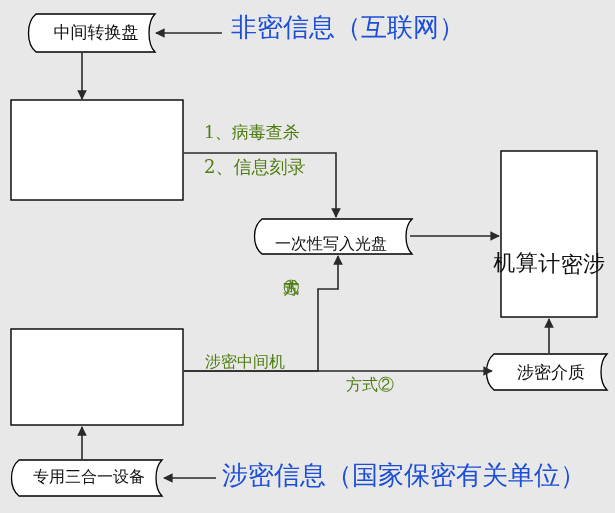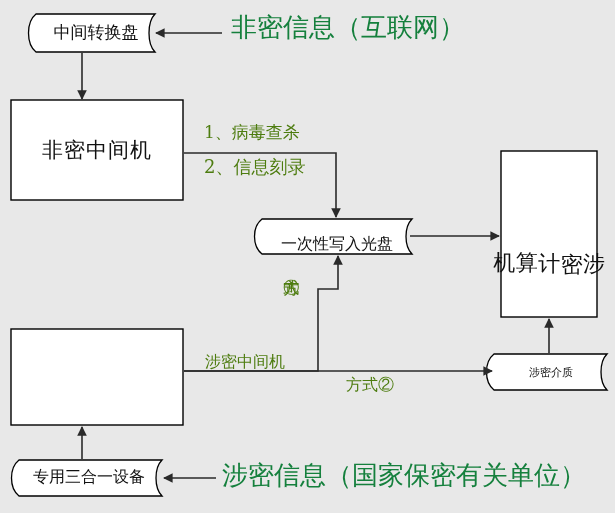--- a/index.html
+++ b/index.html
@@ -43,32 +43,32 @@
     white-space: pre;
     font-family: "DejaVu Serif", "Liberation Serif", serif;
   }
   .vertical-label {
     writing-mode: vertical-rl;
     text-orientation: upright;
     line-height: 1.02;
   }
   .ext-label {
     position: absolute;
-    color: #15803d;
+    color: #1d4ed8;
     white-space: pre;
     font-family: "DejaVu Serif", "Liberation Serif", serif;
   }
 
   
   #lbl-zhuanhuanpan   { left: 36px;  top: 14px;  width: 120px; height: 36px; font-size: 17px; }
   #lbl-feimi-box      { left: 11px;  top: 100px; width: 172px; height: 100px; font-size: 21px; letter-spacing: 1px; }
-  #lbl-guangpan       { left: 262px; top: 219px; width: 150px; height: 50px; font-size: 16px; }
+  #lbl-guangpan       { left: 256px; top: 219px; width: 150px; height: 50px; font-size: 16px; }
   #lbl-shemi-computer { left: 501px; top: 151px; width: 96px;  height: 166px; font-size: 22px; }
   #lbl-shemi-box      { left: 11px;  top: 329px; width: 172px; height: 96px;  font-size: 21px; letter-spacing: 1px; }
-  #lbl-shemi-jiezhi   { left: 503px; top: 354px; width: 96px;  height: 36px;  font-size: 11px; }
+  #lbl-shemi-jiezhi   { left: 503px; top: 354px; width: 96px;  height: 36px;  font-size: 17px; }
   #lbl-sanheyi        { left: 19px;  top: 460px; width: 140px; height: 34px;  font-size: 16px; }
 
   
   #lbl-bingdu-1 { left: 204px; top: 121px; font-size: 17px; }
   #lbl-keluo-2  { left: 204px; top: 155px; font-size: 18px; }
   #lbl-fangshi1 { left: 283px; top: 266px; font-size: 16px; }
   #lbl-bingdu-2 { left: 205px; top: 352px; font-size: 16px; }
   #lbl-fangshi2 { left: 346px; top: 375px; font-size: 16px; }
 
   
@@ -151,21 +151,20 @@
 
     
     <line x1="82" y1="459" x2="82" y2="427" stroke="#2a2a2a" stroke-width="1.6" marker-end="url(#arrow)"></line>
 
      专用三合一设备 (left arrow) --&gt;
     <line x1="216" y1="478" x2="164" y2="478" stroke="#2a2a2a" stroke-width="1.6" marker-end="url(#arrow)"></line>
   </svg>
 
   <div class="node-label" id="lbl-zhuanhuanpan">中间转换盘</div>
 
-  <div class="node-label" id="lbl-feimi-box">非密中间机</div>
 
   <div class="node-label" id="lbl-guangpan">一次性写入光盘</div>
 
   <div class="node-label vertical-label" id="lbl-shemi-computer">涉
 密
 计
 算
 机</div>
 
 

